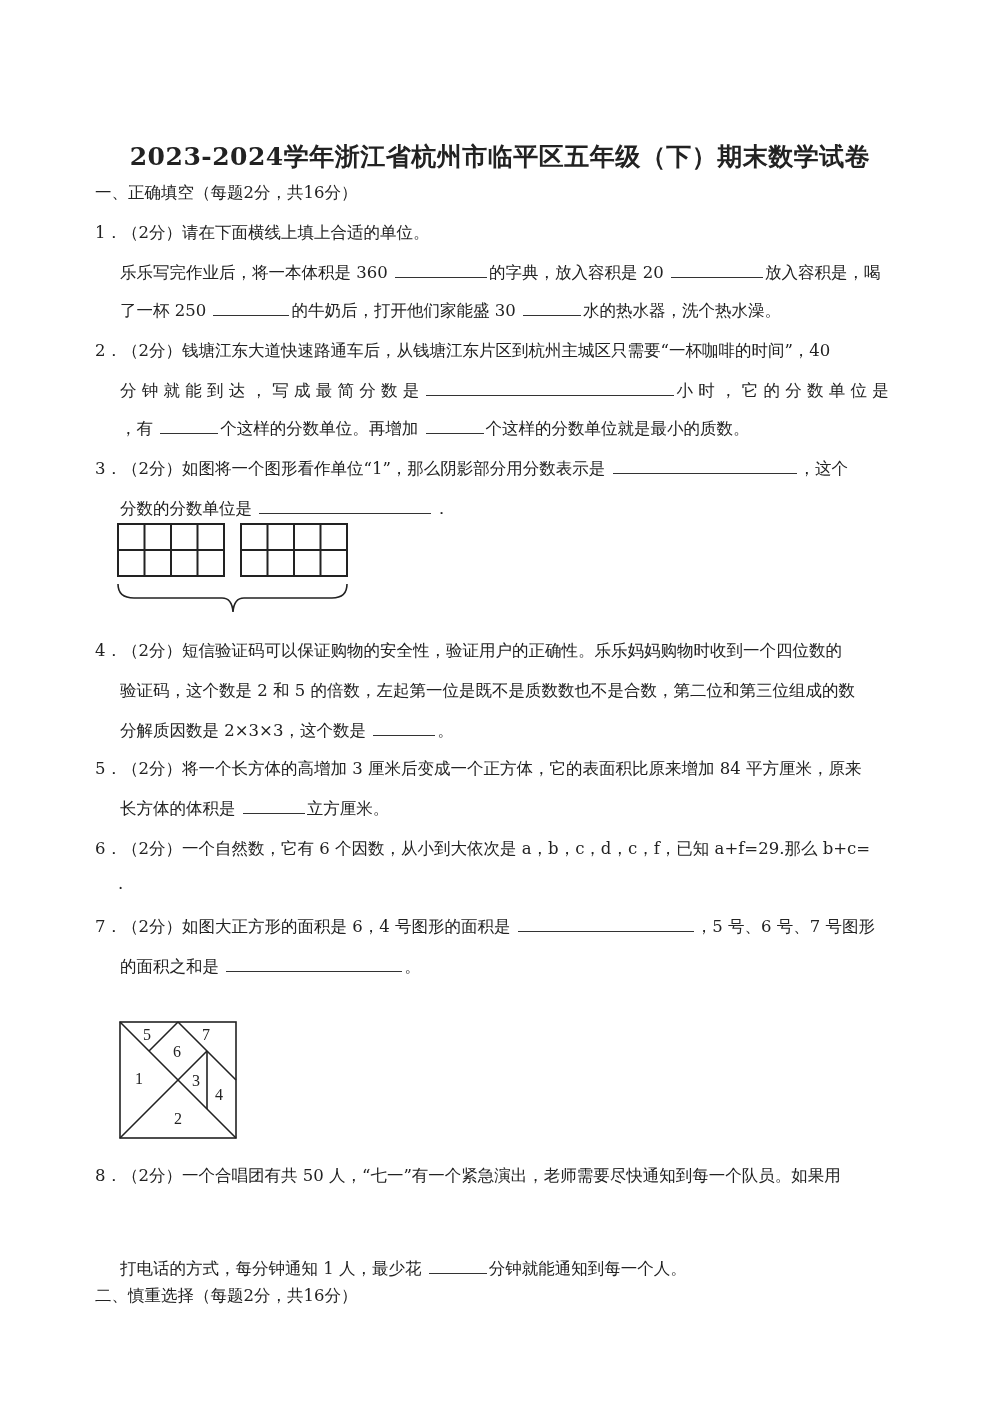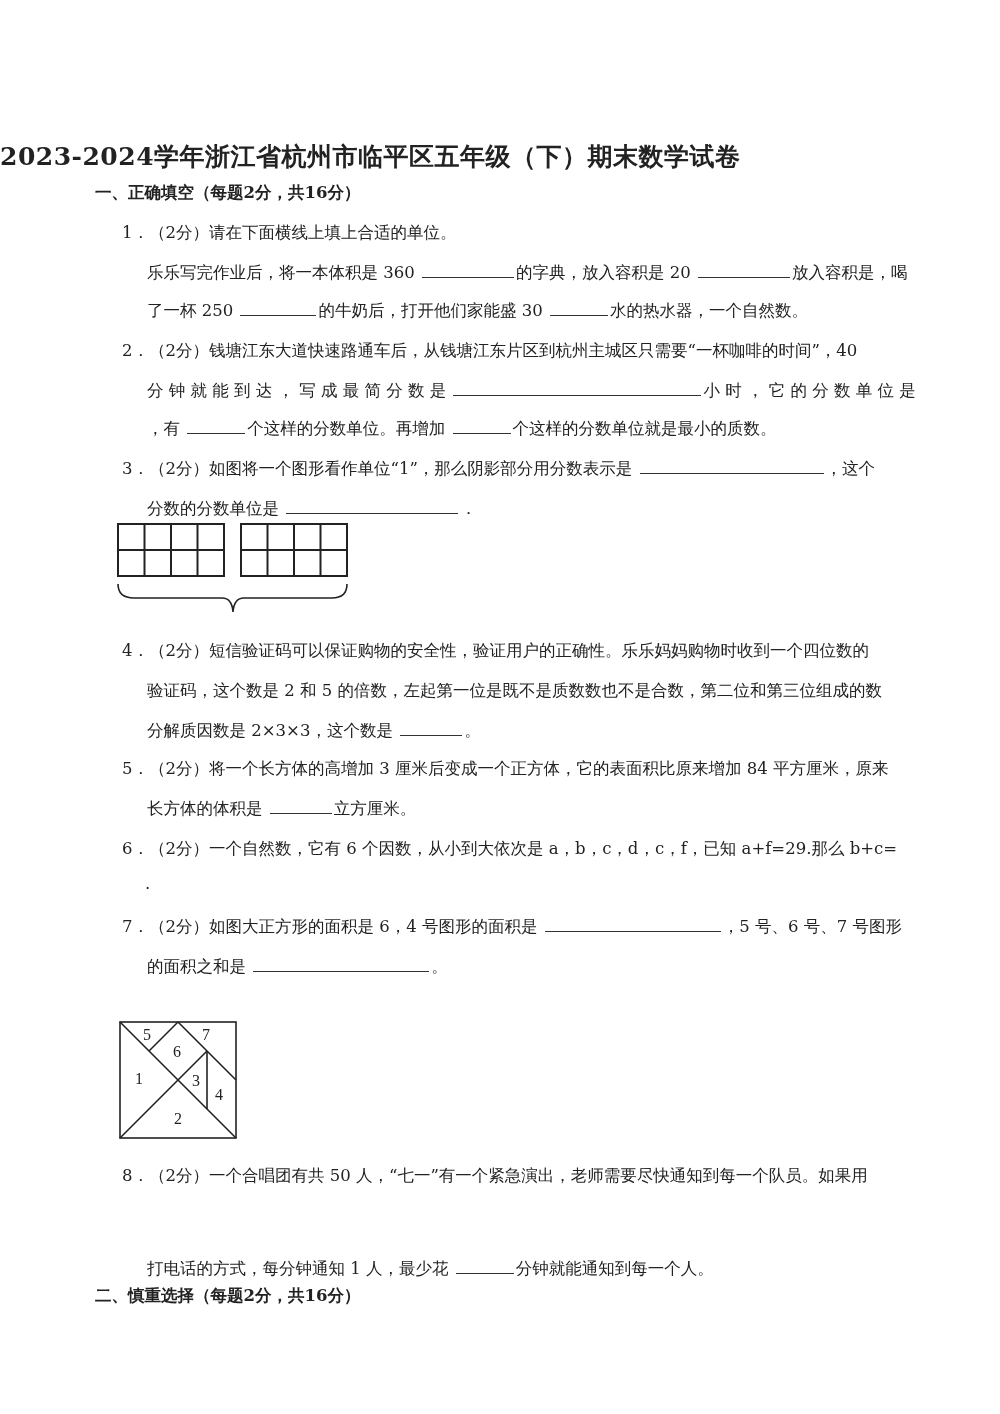--- a/index.html
+++ b/index.html
@@ -1,38 +1,38 @@
 <!DOCTYPE html>
 <html><head>
 <meta charset="utf-8">
 <style>
   html,body{margin:0;padding:0;background:#fff;}
   body{width:1000px;height:1414px;position:relative;overflow:hidden;
        font-family:"DejaVu Serif","Liberation Serif",serif;color:#222;}
-  .title{position:absolute;left:0;width:1000px;top:140px;
+  .title{position:absolute;left:0;width:1000px;top:140px;text-align:center;
          font-size:25px;font-weight:bold;letter-spacing:0.5px;}
-  .section{position:absolute;left:95px;font-size:16.5px;font-weight:bold;}
-  .line{position:absolute;font-size:16.5px;white-space:nowrap;margin-left:27px;}
+  .section{position:absolute;left:95px;font-size:16.5px;font-weight:normal;}
+  .line{position:absolute;font-size:16.5px;white-space:nowrap;}
   .blank{display:inline-block;border-bottom:1.3px solid #333;height:14px;vertical-align:baseline;margin:0 2px;}
   .it{}
   svg{position:absolute;}
 </style>
 </head>
 <body>
 
 <div class="title">2023-2024学年浙江省杭州市临平区五年级（下）期末数学试卷</div>
 
 <div class="section" style="top:182px">一、正确填空（每题2分，共16分）</div>
 
 <div class="line" style="left:95px;top:222px">1．（2分）请在下面横线上填上合适的单位。</div>
 <div class="line" style="left:120px;top:262px">
   <span>乐乐写完作业后，将一本体积是 360 </span><span class="blank" style="width:92px"></span><span>的字典，放入容积是 20 </span><span class="blank" style="width:92px"></span><span>放入容积是，喝</span>
 </div>
 <div class="line" style="left:120px;top:300px">
-  <span>了一杯 250 </span><span class="blank" style="width:76px"></span><span>的牛奶后，打开他们家能盛 30 </span><span class="blank" style="width:58px"></span><span>水的热水器，一个自然数。</span>
+  <span>了一杯 250 </span><span class="blank" style="width:76px"></span><span>的牛奶后，打开他们家能盛 30 </span><span class="blank" style="width:58px"></span><span>水的热水器，洗个热水澡。</span>
 </div>
 
 <div class="line" style="left:95px;top:340px">2．（2分）钱塘江东大道快速路通车后，从钱塘江东片区到杭州主城区只需要“一杯咖啡的时间”，40</div>
 <div class="line" style="left:120px;top:380px">
   <span>分 钟 就 能 到 达 ， 写 成 最 简 分 数 是 </span><span class="blank" style="width:248px"></span><span>小 时 ， 它 的 分 数 单 位 是</span>
 </div>
 <div class="line" style="left:120px;top:418px">
   <span>，有 </span><span class="blank" style="width:58px"></span><span>个这样的分数单位。再增加 </span><span class="blank" style="width:58px"></span><span>个这样的分数单位就是最小的质数。</span>
 </div>
 

